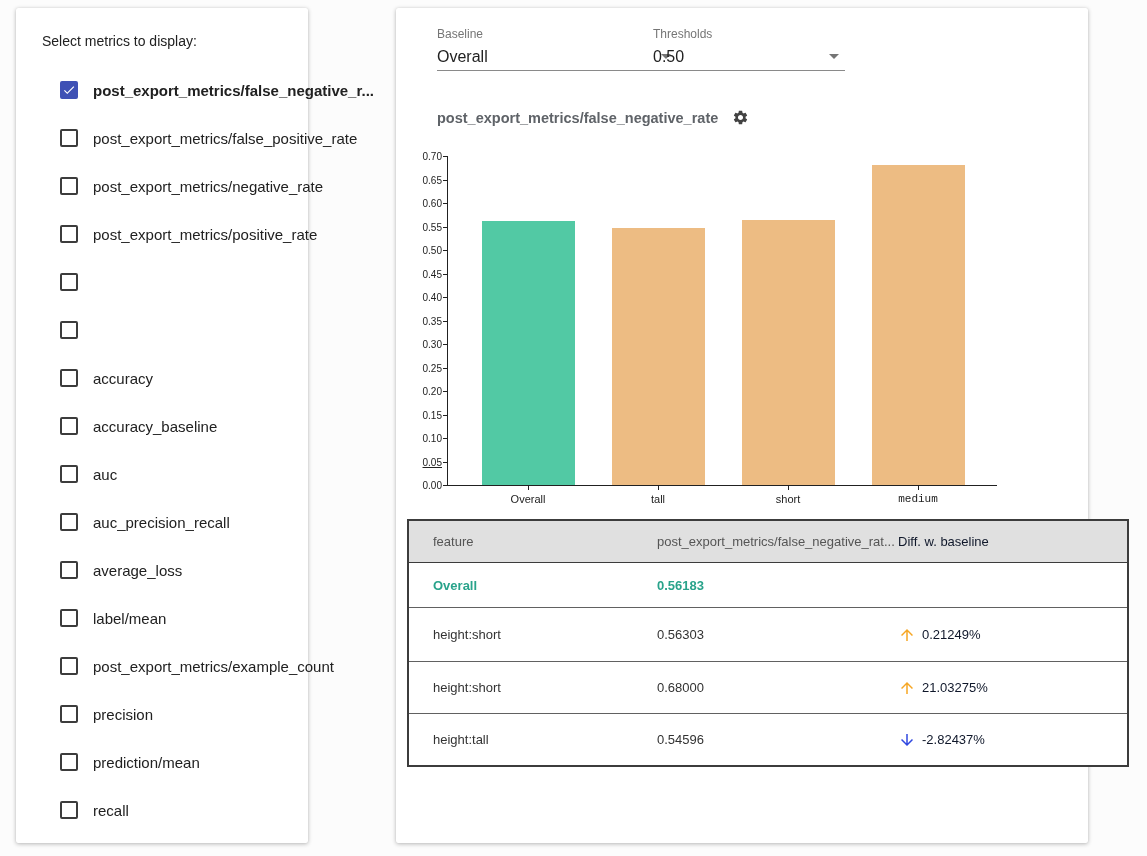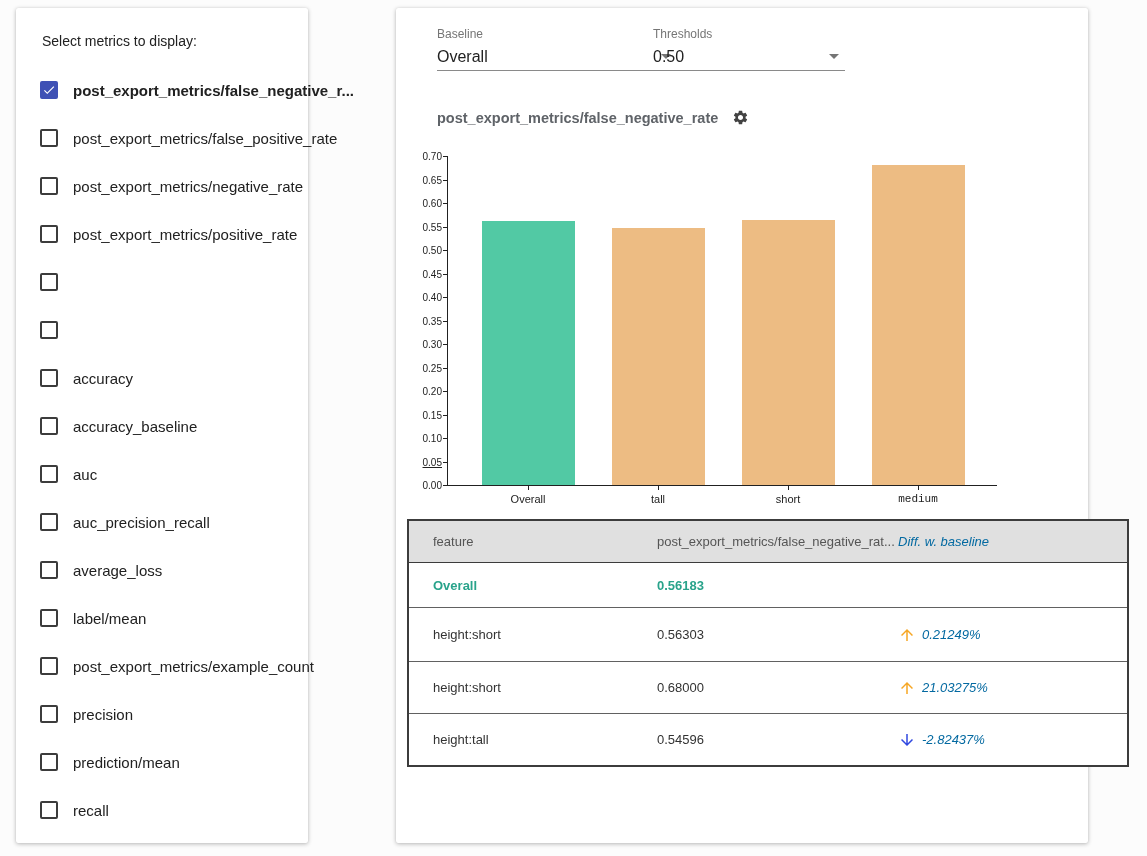--- a/index.html
+++ b/index.html
@@ -19,21 +19,21 @@
   #right-card { left: 396px; top: 8px; width: 692px; height: 835px; }
 
   
   .panel-title {
     position: absolute; left: 26px; top: 25px;
     font-size: 14px; color: #212121;
   }
   .metric-list { position: absolute; left: 0; top: 58px; width: 100%; }
   .metric-row {
     height: 48px; display: flex; align-items: center;
-    padding-left: 24px; cursor: pointer;
+    padding-left: 44px; cursor: pointer;
   }
   .cb {
     width: 18px; height: 18px; flex: 0 0 18px;
     border: 2px solid #3c3c3c; border-radius: 2px;
     background: #fff; display: inline-flex;
     align-items: center; justify-content: center;
   }
   .cb.checked { border-color: #3f51b5; background: #3f51b5; }
   .cb svg { display: block; }
   .metric-label {
@@ -101,21 +101,21 @@
   .t-head {
     height: 42px; background: #e0e0e0; color: #555;
     font-size: 13px; border-bottom: 1px solid #3c3c3c;
   }
   .t-body-row { font-size: 13px; color: #333; background: #fff; }
   .t-body-row + .t-body-row { border-top: 1px solid #616161; }
   .row-overall { height: 44px; color: #29a38b; font-weight: bold; }
   .row-short   { height: 54px; }
   .row-medium  { height: 52px; }
   .row-tall    { height: 52px; }
-  .diff-cell { display: flex; align-items: center; padding-left: 6px; color: #0369a1; font-style: italic; }
+  .diff-cell { display: flex; align-items: center; padding-left: 6px; color: #0f172a; }
   .diff-cell svg { margin-right: 6px; }
 </style>
 </head>
 <body>
 
 <div class="card" id="left-card">
   <div class="panel-title">Select metrics to display:</div>
 
   <div class="metric-list">
     <div class="metric-row selected">

